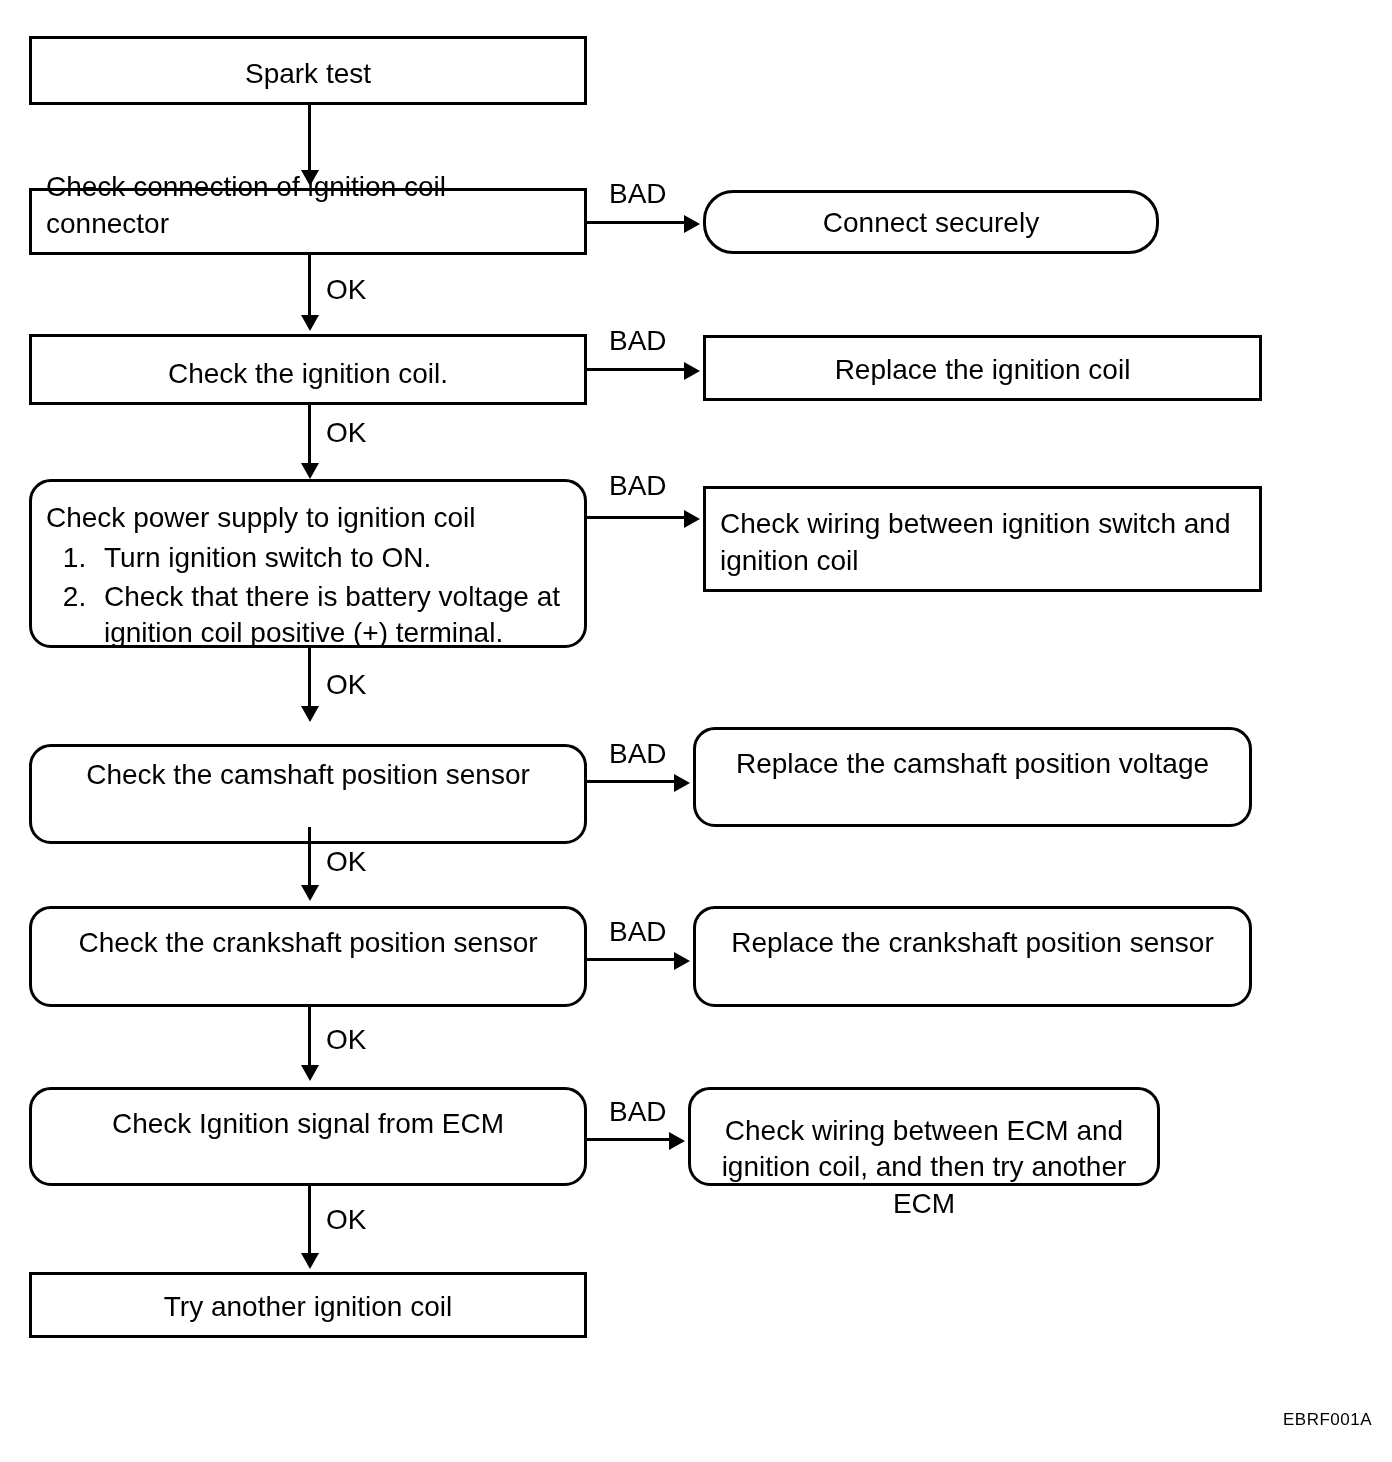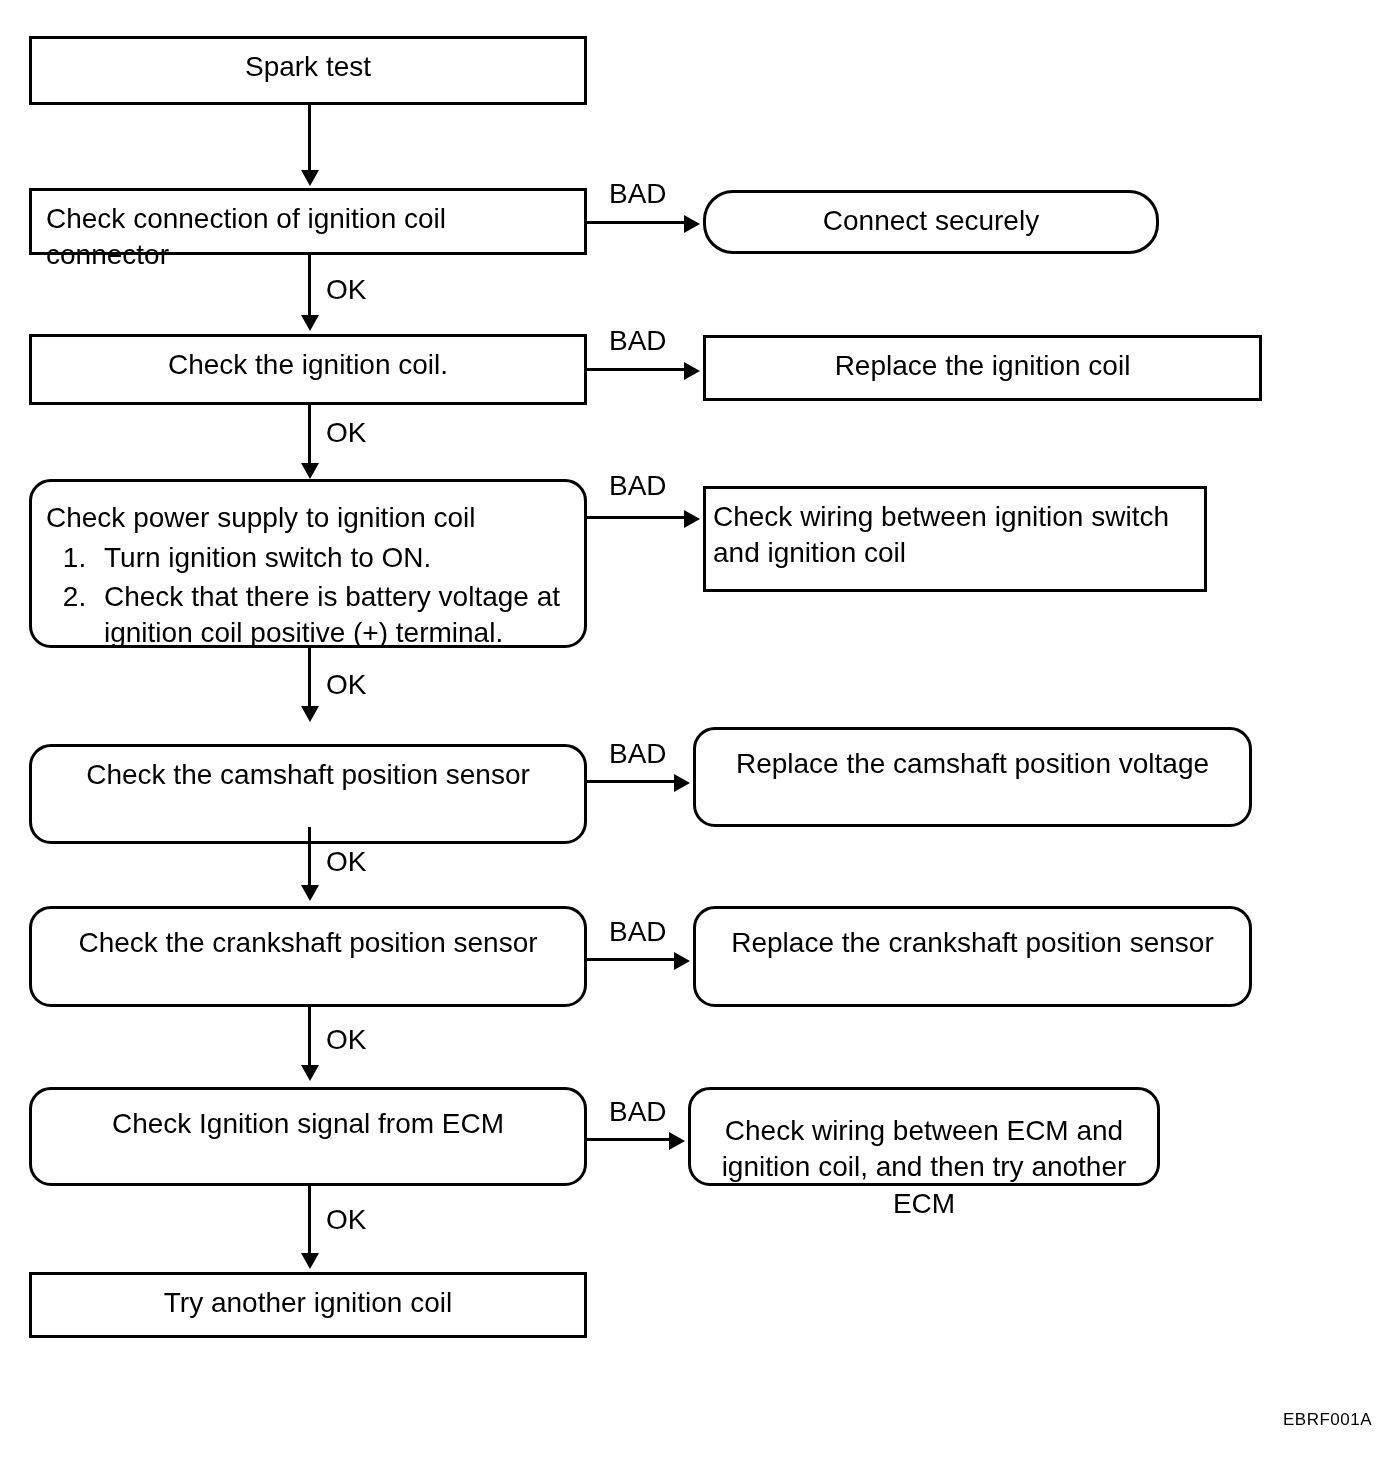--- a/index.html
+++ b/index.html
@@ -28,21 +28,21 @@
     padding: 10px 14px;
     line-height: 1.30;
   }
   .node .txt {
     display: block;
     width: 100%;
   }
   .node.center .txt { text-align: center; }
   .node.left   .txt { text-align: left; }
   .node.vtop    { align-items: flex-start; border-radius: 22px; }
-  .node.vcenter { align-items: flex-start; }
+  .node.vcenter { align-items: flex-end; }
   .t28 { font-size: 28px; }
 
   
   .vline {
     position: absolute;
     width: 3px;
     background: #000000;
   }
   .hline {
     position: absolute;
@@ -138,21 +138,21 @@
         <li>Turn ignition switch to ON.</li>
         <li>Check that there is battery voltage at ignition coil positive (+) terminal.</li>
       </ol>
     </span>
   </div>
 
   <div class="hline" style="left:587px; top:516px; width:98px;"></div>
   <div class="arrow-right" style="left:684px; top:510px;"></div>
   <div class="edge-label" style="left:609px; top:472px;">BAD</div>
 
-  <div class="node left vcenter t28" style="left:703px; top:486px; width:504px; height:106px;padding-left:7px;">
+  <div class="node left vcenter t28" style="left:703px; top:486px; width:559px; height:106px;">
     <span class="txt">Check wiring between ignition switch and ignition coil</span>
   </div>
 
   <div class="vline" style="left:308px; top:648px; height:62px;"></div>
   <div class="arrow-down" style="left:301px; top:706px;"></div>
   <div class="edge-label" style="left:326px; top:671px;">OK</div>
 
   <div class="node center vtop t28" style="left:29px; top:727px; width:558px; height:100px; margin-top:17px;">
     <span class="txt">Check the camshaft position sensor</span>
   </div>

